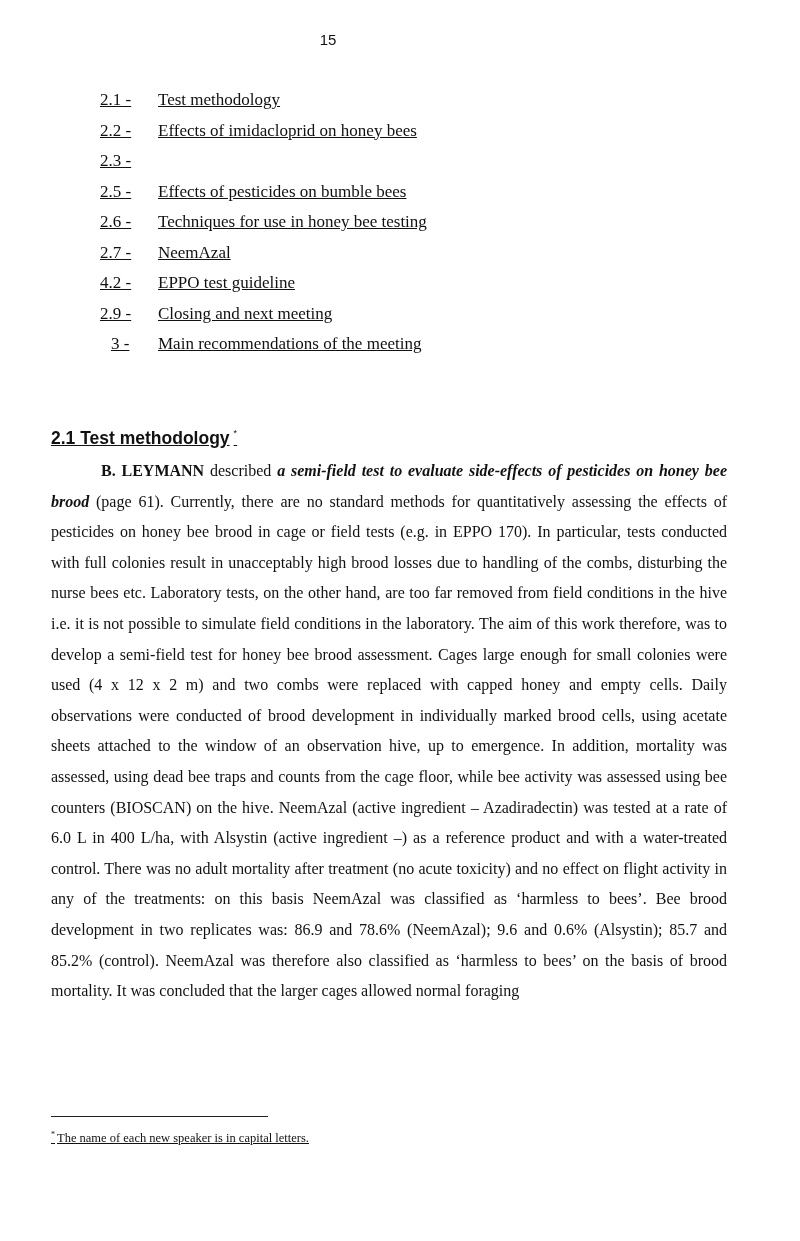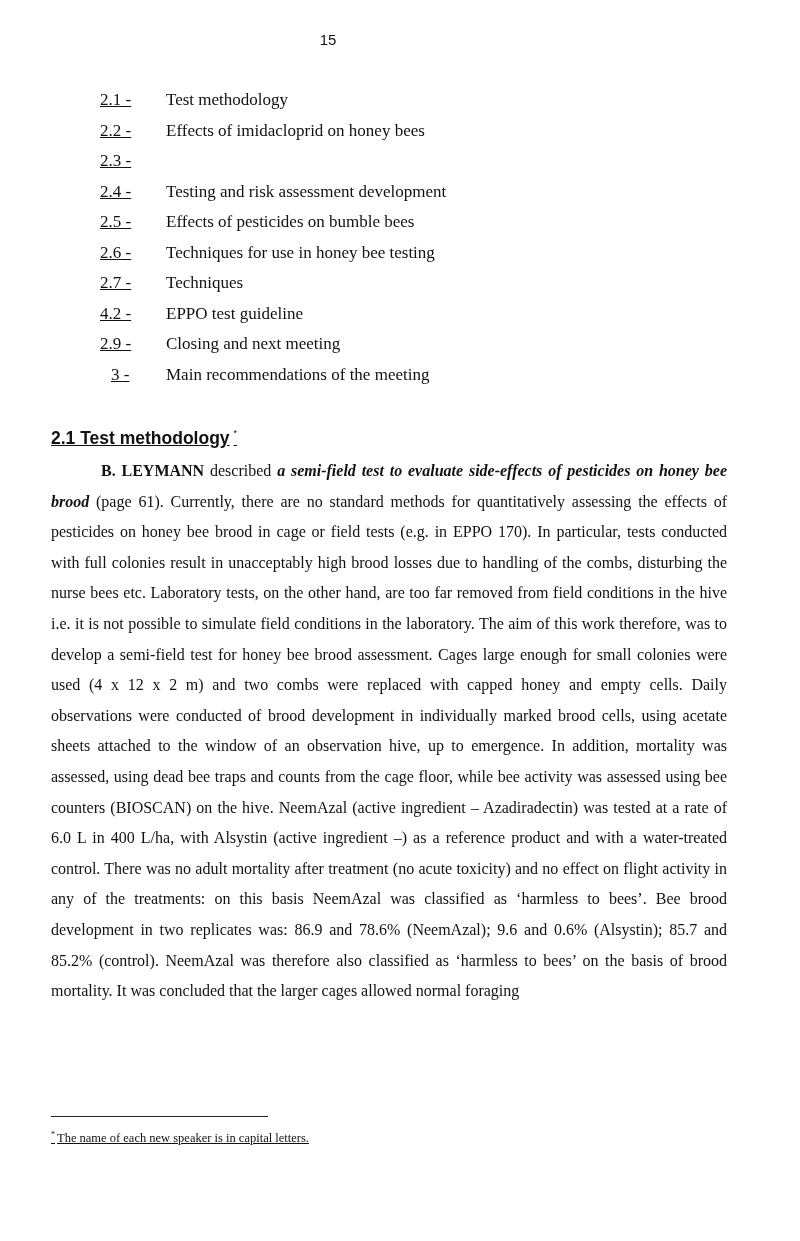--- a/index.html
+++ b/index.html
@@ -1,21 +1,21 @@
 <!DOCTYPE html>
 <html><head>
 <meta charset="utf-8">
 <style>
   html, body { margin: 0; padding: 0; background: #ffffff; }
   body { width: 800px; height: 1241px; position: relative; overflow: hidden; color: #111; font-family: "Liberation Serif", serif; }
   .page-number { position: absolute; top: 31px; left: 0; width: 656px; text-align: center; font-family: "Liberation Sans", sans-serif; font-size: 15px; }
   .toc { position: absolute; top: 89px; left: 100px; }
   .toc-row { height: 30.5px; font-size: 17px; line-height: 22px; display: flex; }
   .toc-num { width: 58px; text-align: left; padding-right: 0; box-sizing: border-box; text-decoration: underline; }
-  .toc-title { margin-left: 8px; }
+  .toc-title { margin-left: 0; text-decoration: underline; }
   .section-heading { position: absolute; top: 428px; left: 51px; font-family: "Liberation Sans", sans-serif; font-weight: bold; font-size: 17.5px; text-decoration: underline; }
   .section-heading sup { font-size: 9px; font-weight: normal; vertical-align: 8px; margin-left: 4px; }
   .body-text { position: absolute; top: 456px; left: 51px; width: 676px; font-size: 16px; line-height: 30.6px; text-align: justify; }
   .body-text .indent { display: inline-block; width: 50px; }
   .footnote-rule { position: absolute; top: 1116px; left: 51px; width: 217px; border-top: 1px solid #222; }
   .footnote { position: absolute; top: 1130px; left: 51px; font-size: 12.5px; text-decoration: underline; }
   .footnote sup { font-size: 8px; vertical-align: 5px; margin-right: 2px; }
 </style>
 </head>
 <body>
@@ -28,34 +28,30 @@
       <span class="toc-title">Test methodology</span>
     </div>
   <div class="toc-row">
       <span class="toc-num">2.2 -</span>
       <span class="toc-title">Effects of imidacloprid on honey bees</span>
     </div>
   <div class="toc-row">
       <span class="toc-num">2.3 -</span>
     </div>
   <div class="toc-row">
-      <span class="toc-num">2.4 -</span>
-      <span class="toc-title">Testing and risk assessment development</span>
-    </div>
-  <div class="toc-row">
       <span class="toc-num">2.5 -</span>
       <span class="toc-title">Effects of pesticides on bumble bees</span>
     </div>
   <div class="toc-row">
       <span class="toc-num">2.6 -</span>
       <span class="toc-title">Techniques for use in honey bee testing</span>
     </div>
   <div class="toc-row">
       <span class="toc-num">2.7 -</span>
-      <span class="toc-title">Techniques</span>
+      <span class="toc-title">NeemAzal</span>
     </div>
   <div class="toc-row">
       <span class="toc-num">4.2 -</span>
       <span class="toc-title">EPPO test guideline</span>
     </div>
   <div class="toc-row">
       <span class="toc-num">2.9 -</span>
       <span class="toc-title">Closing and next meeting</span>
     </div>
   <div class="toc-row">

